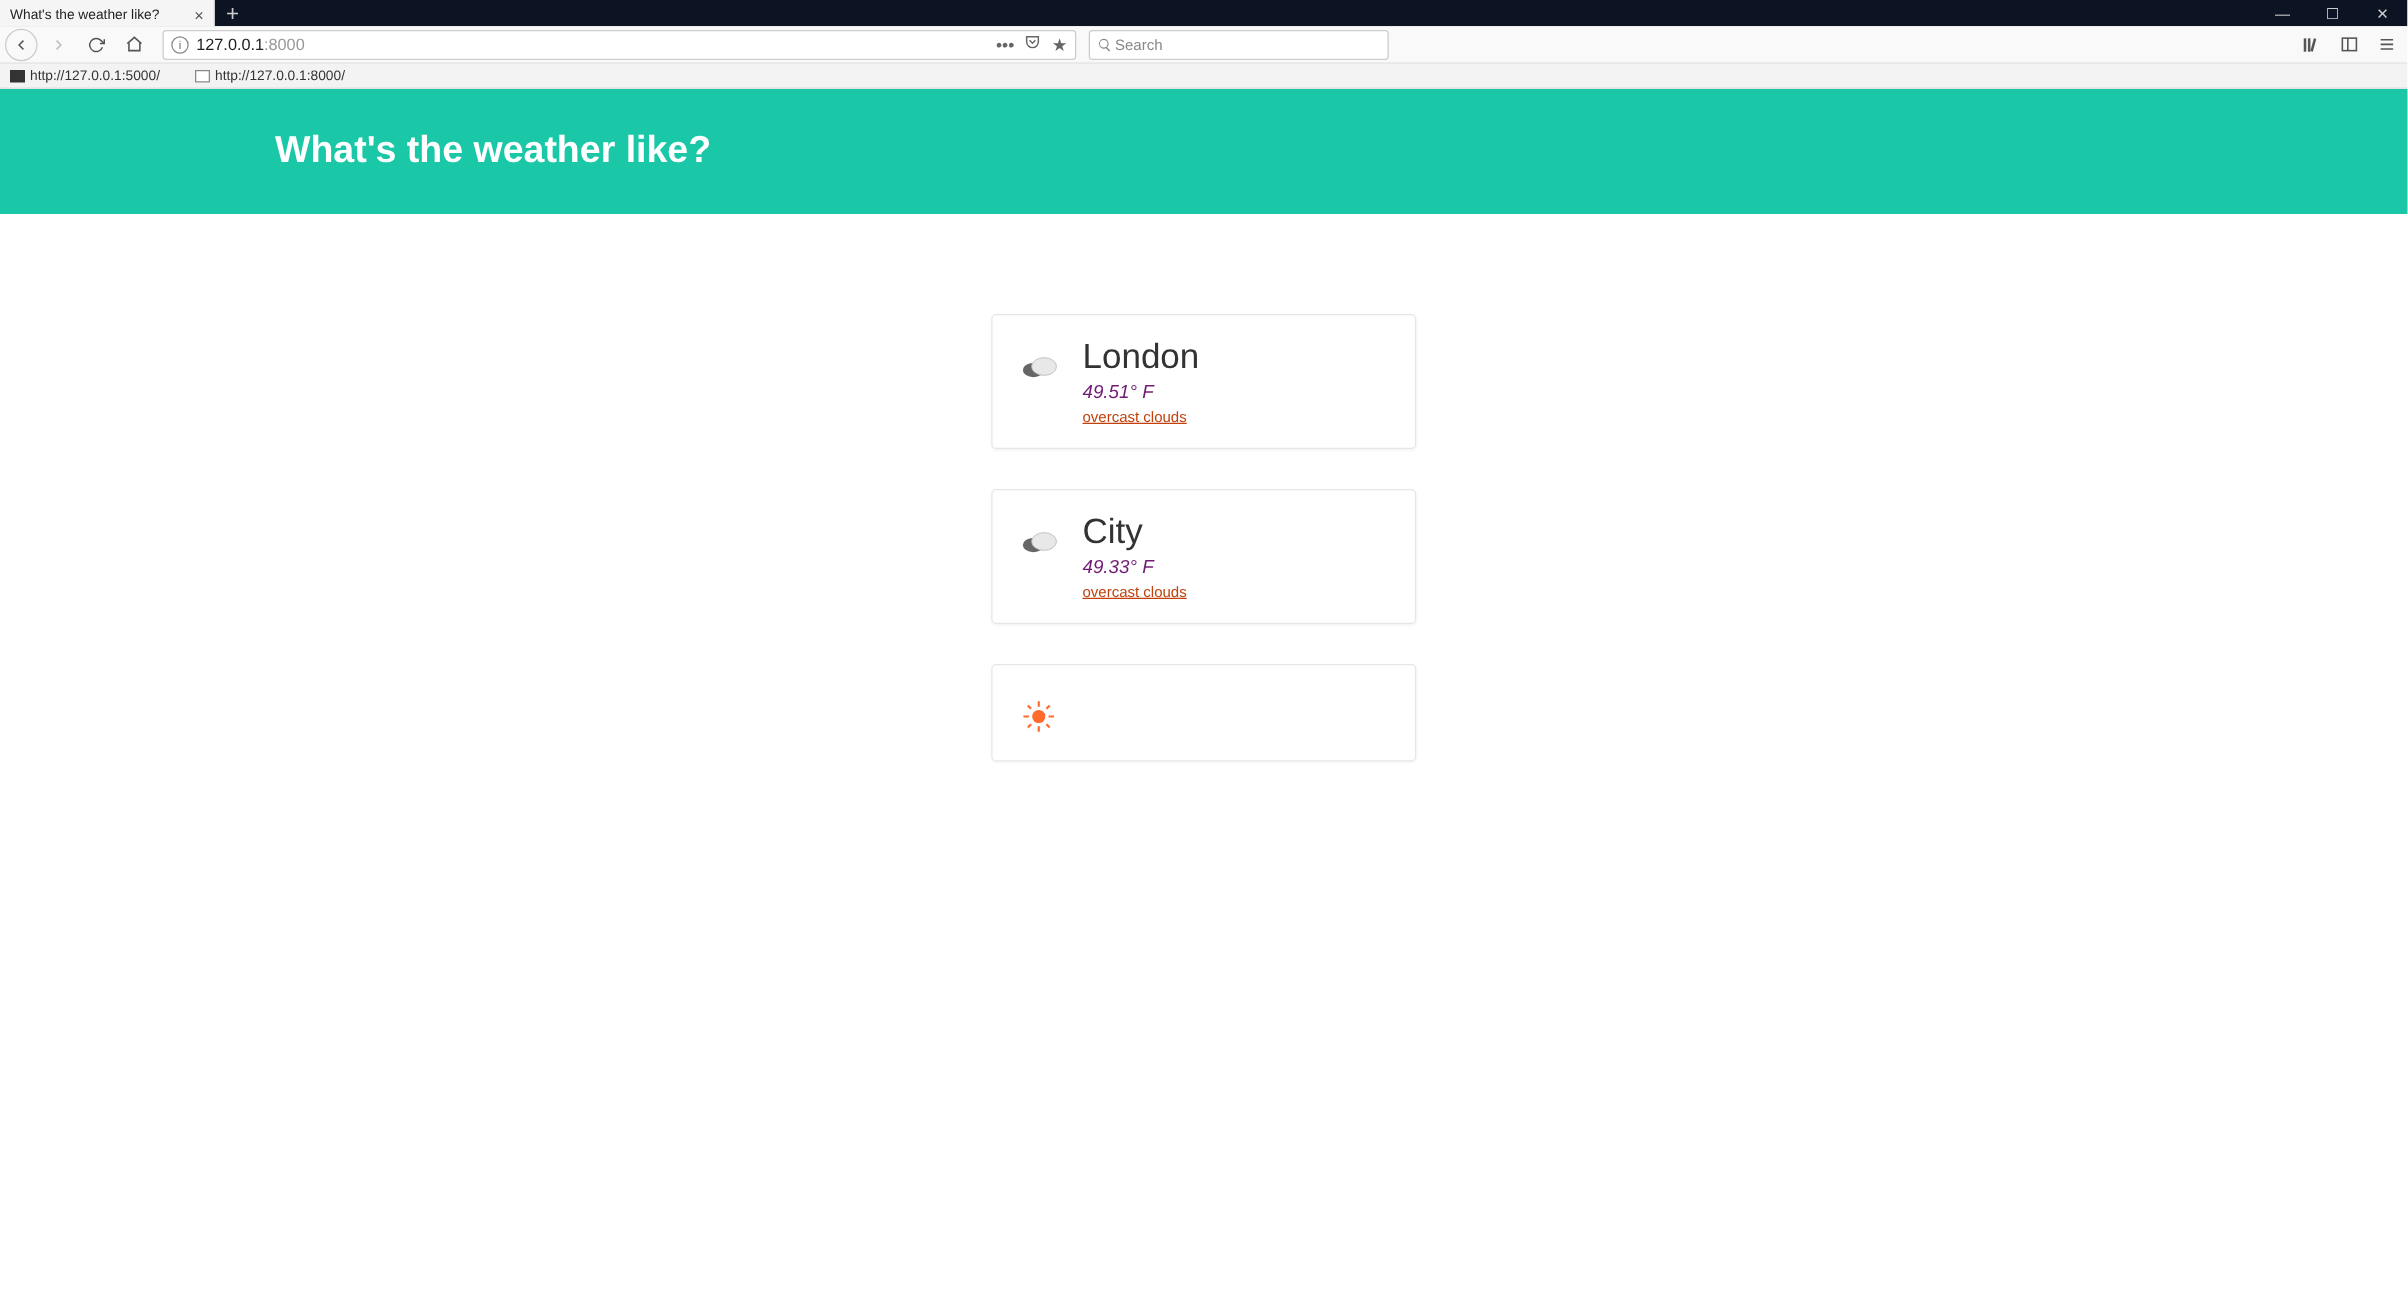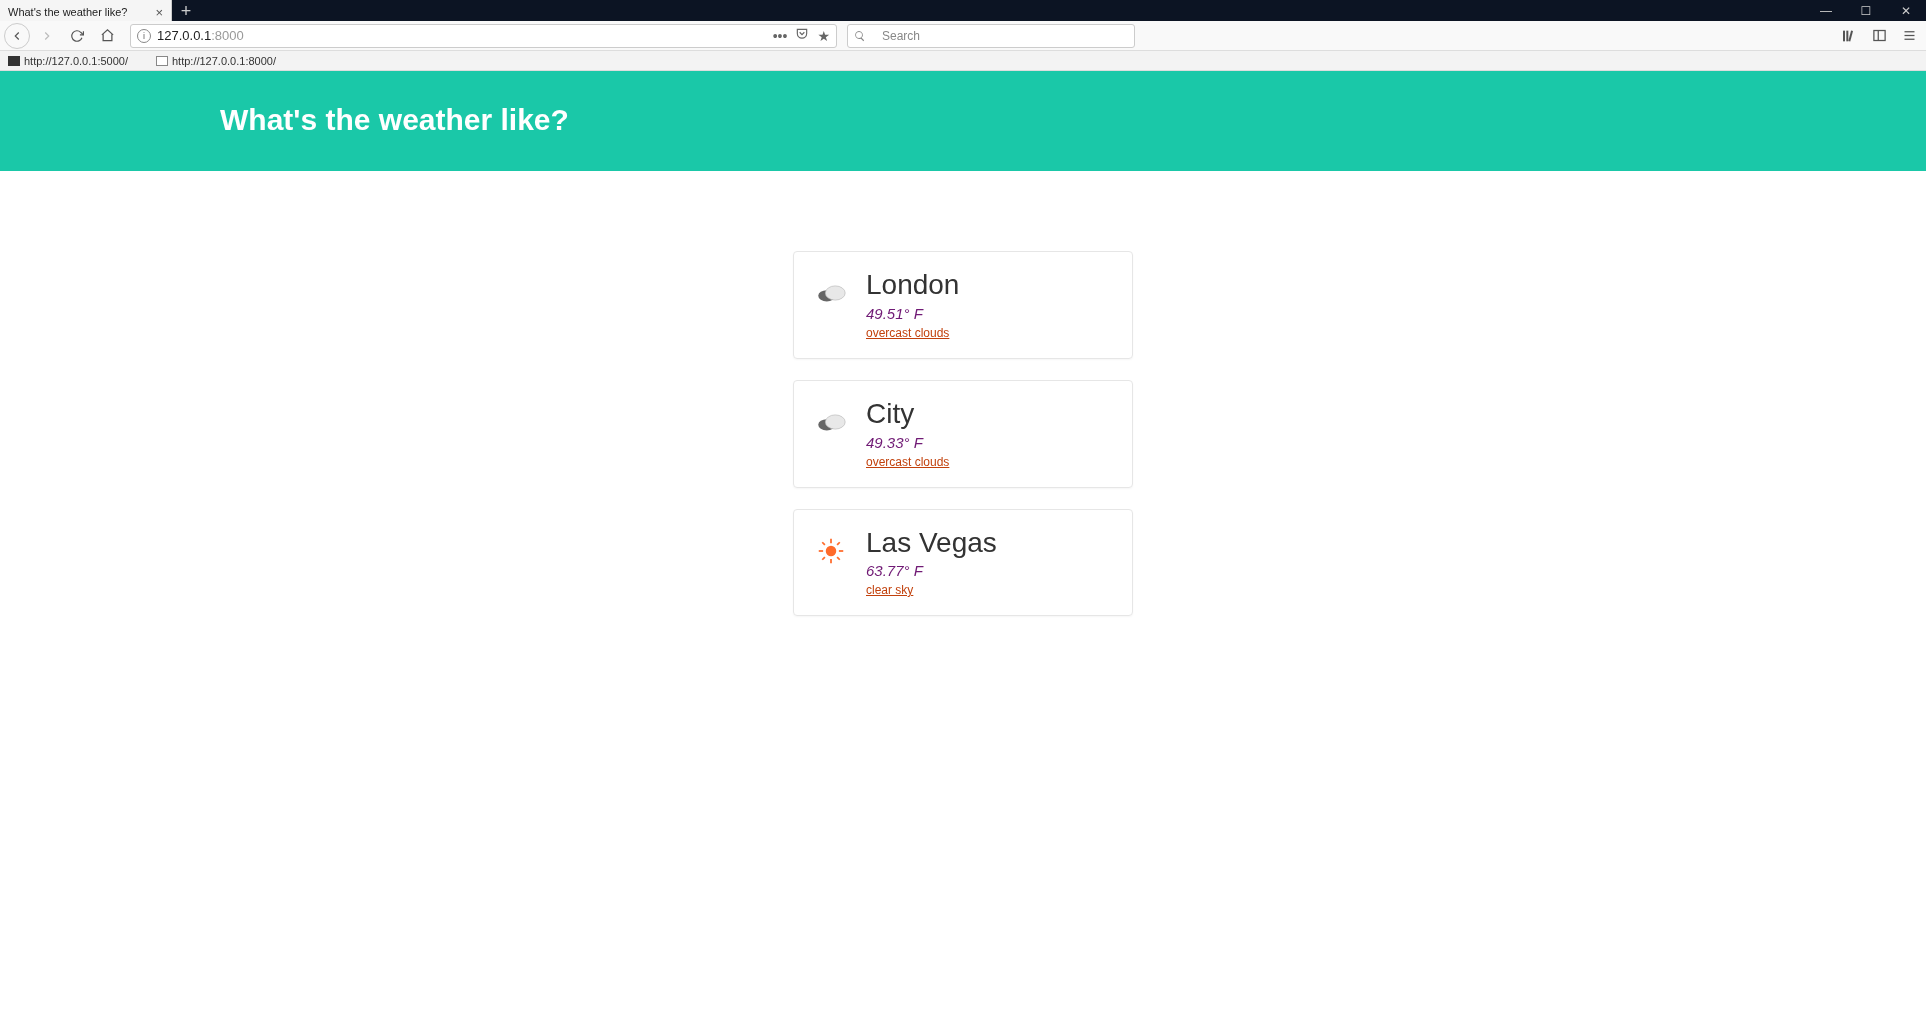--- a/index.html
+++ b/index.html
@@ -74,25 +74,25 @@
   }
   .urlbar .host { color:#222; }
   .urlbar .port { color:#999; }
   .urlbar-right {
     position:absolute; right:6px; top:0; bottom:0;
     display:flex; align-items:center; gap:8px;
   }
   .urlbar-right span { font-size:14px; color:#666; }
   .star { color:#1e88e5; }
   .searchbox {
-    width: 288px; height:24px;
+    width: 240px; height:24px;
     border:1px solid #ccc; border-radius:3px;
     background:#fff;
     display:flex; align-items:center;
-    padding:0 6px; gap:16px;
+    padding:0 6px; gap:2px;
     font-size:12px; color:#888;
   }
   .searchbox svg { width:12px;height:12px;fill:#888; }
   .right-tool {
     width:26px; height:26px; display:flex; align-items:center; justify-content:center;
     color:#555; font-size:14px;
   }
 
   .bookmark-bar {
     height: 20px;
@@ -157,21 +157,21 @@
     font-size:14px;
     cursor:pointer;
   }
 
   .cards { margin-top: 80px; }
   .card {
     border:1px solid #e6e6e6;
     border-radius:4px;
     box-shadow: 0 1px 2px rgba(0,0,0,0.04);
     padding: 18px 20px 18px 20px;
-    margin-bottom: 21px;
+    margin-bottom: 32px;
     display:flex;
     align-items:flex-start;
     gap: 18px;
   }
   .w-ico { width:34px; height:34px; margin-top:6px; display:flex; align-items:center; justify-content:center; }
   .city-name { font-size:28px; font-weight:400; color:#333; line-height:1.1; }
   .city-temp { font-size:15px; color:#701a75; margin-top:4px;font-style:italic; }
   .city-desc { font-size:12px; color:#c2410c; margin-top:4px;text-decoration:underline; }
 </style>
 </head>
@@ -320,24 +320,19 @@
                   <line x1="16" y1="25" x2="16" y2="30"></line>
                   <line x1="2" y1="16" x2="7" y2="16"></line>
                   <line x1="25" y1="16" x2="30" y2="16"></line>
                   <line x1="6" y1="6" x2="9" y2="9"></line>
                   <line x1="23" y1="23" x2="26" y2="26"></line>
                   <line x1="6" y1="26" x2="9" y2="23"></line>
                   <line x1="23" y1="9" x2="26" y2="6"></line>
                 </g>
               </svg>
         </div>
-        <div>
-          <div class="city-name">Las Vegas</div>
-          <div class="city-temp">63.77° F</div>
-          <div class="city-desc">clear sky</div>
-        </div>
       </div>
 
 
     </div>
   </div>
  </div>
 </div>
 
 </body></html>

